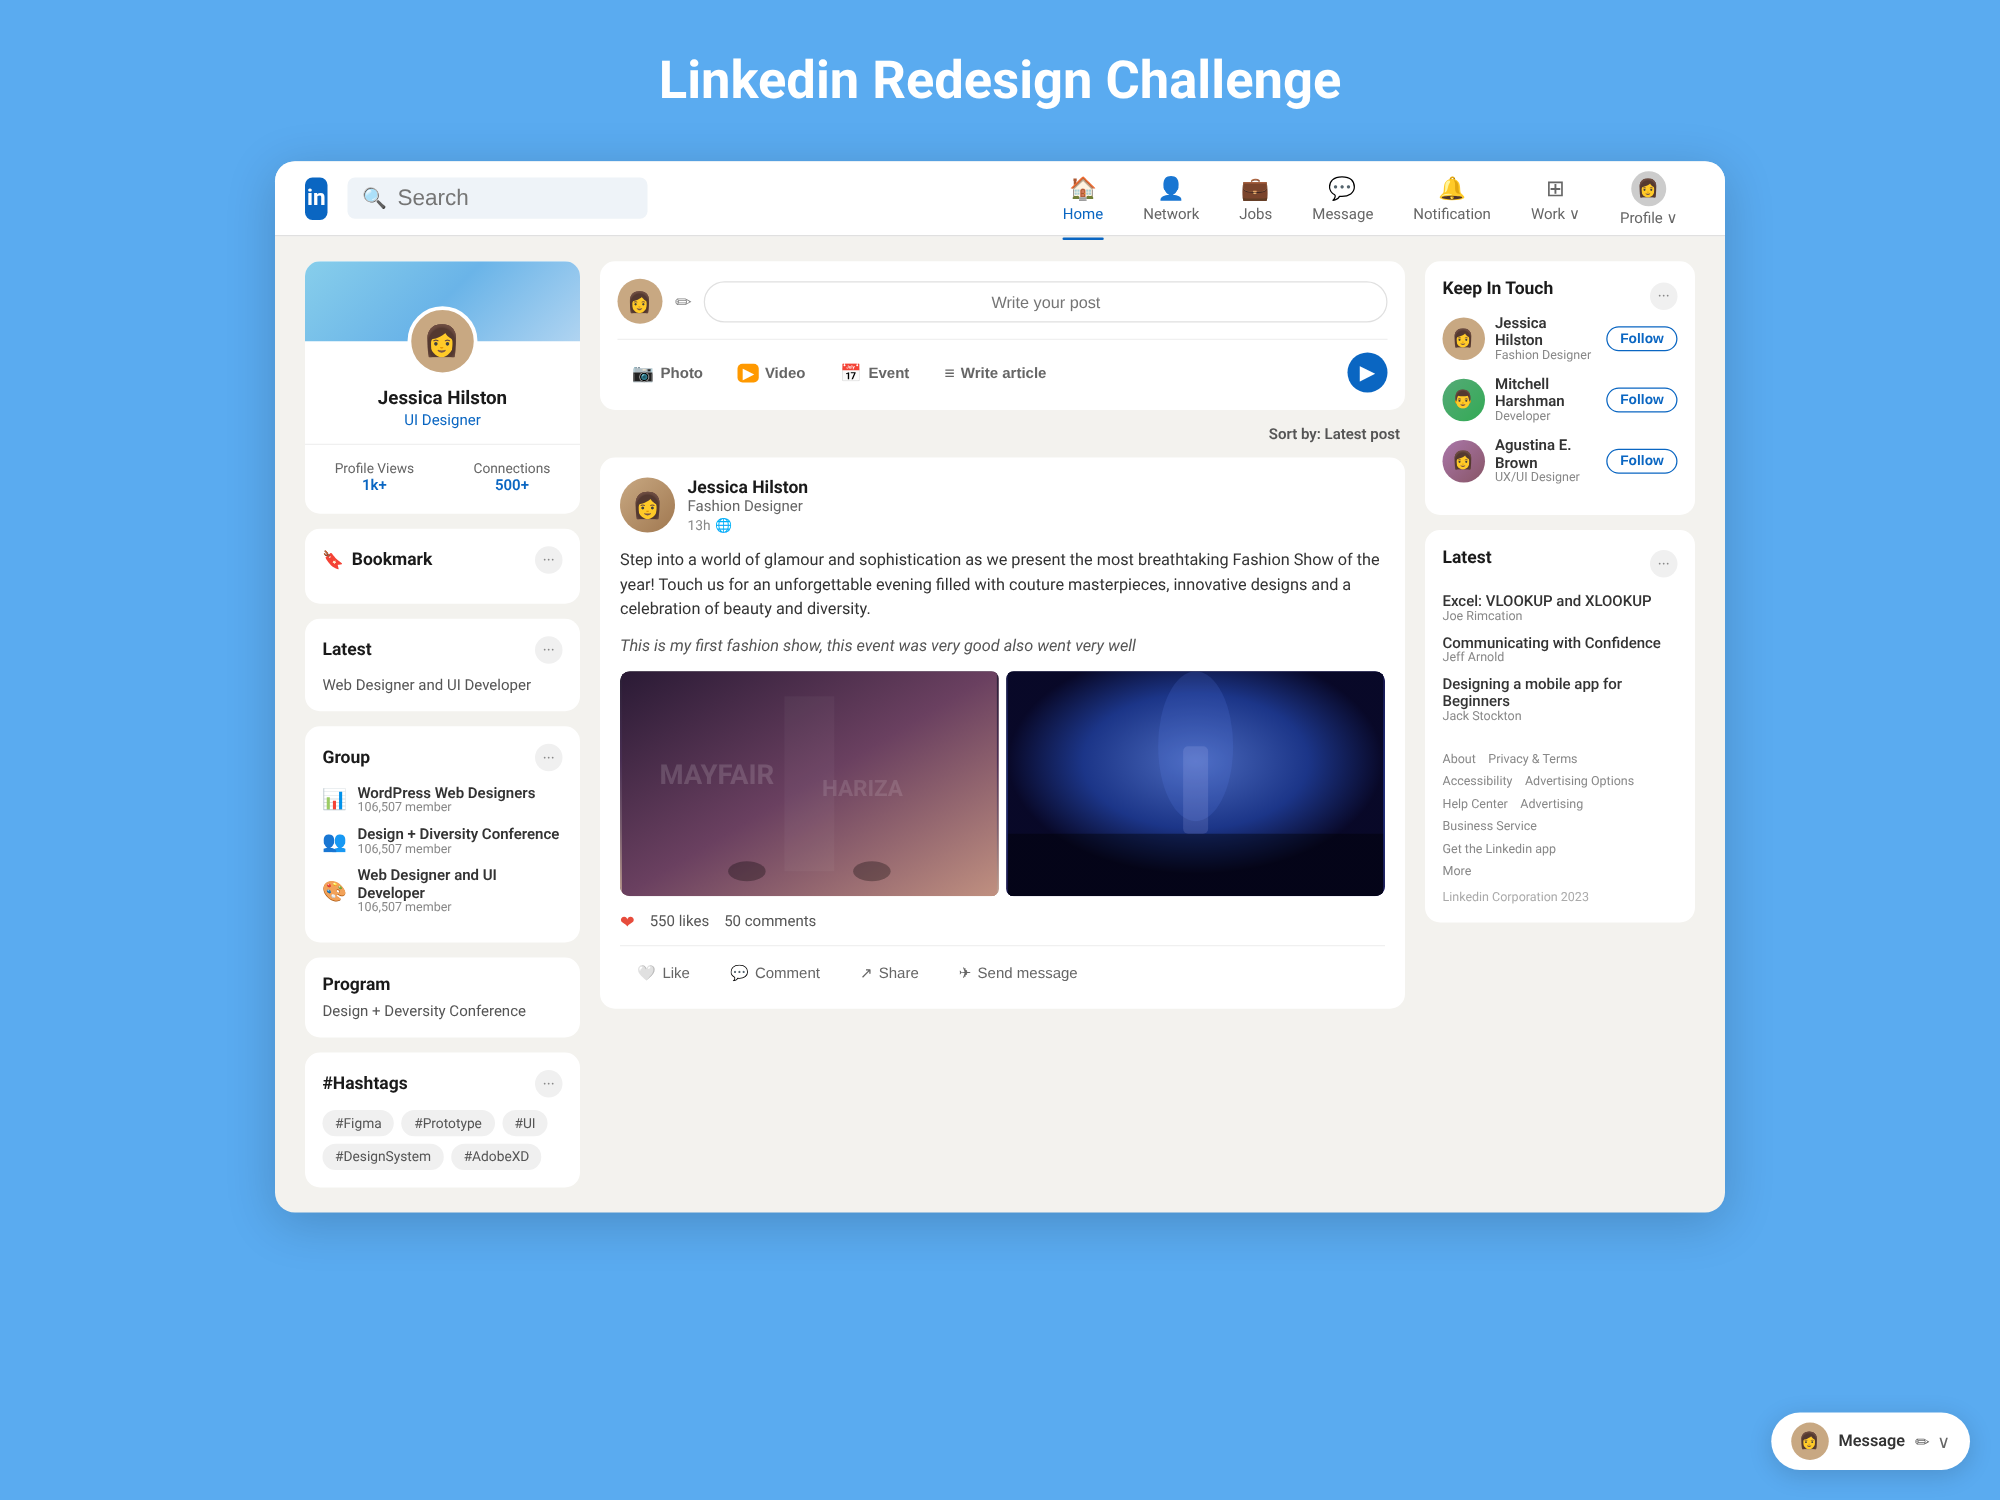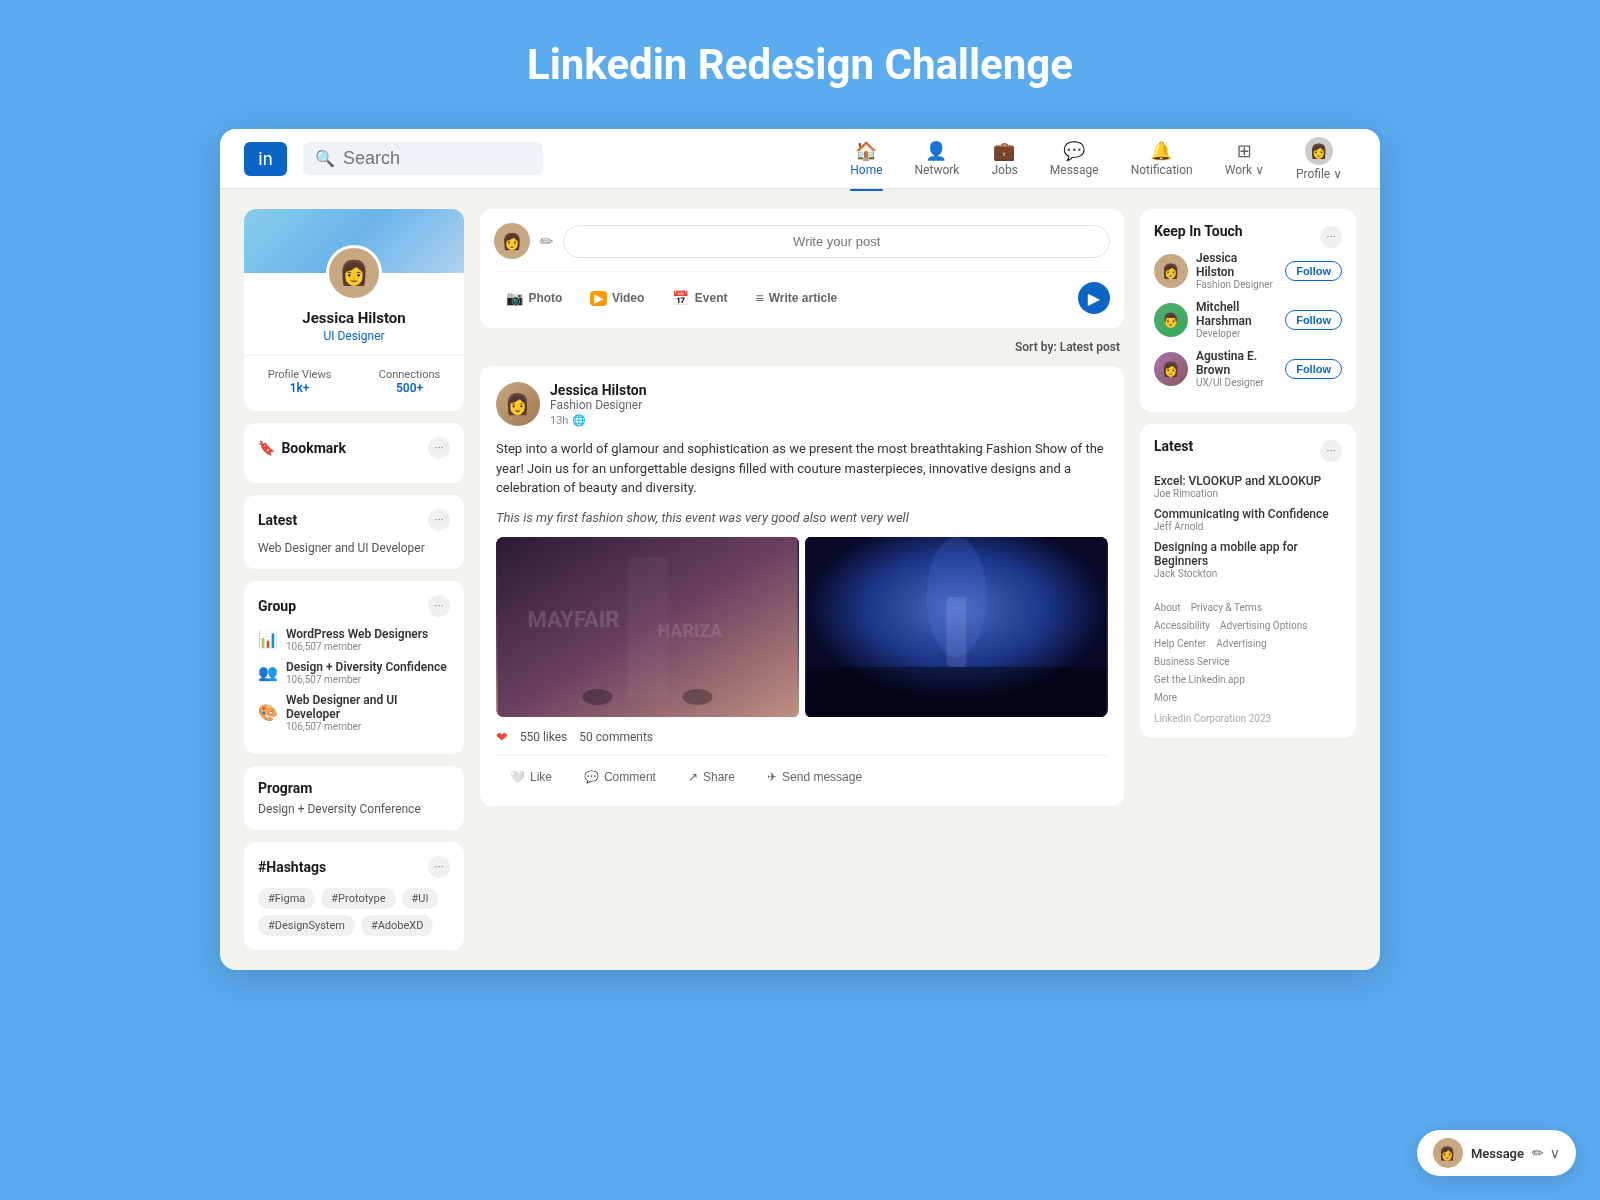--- a/index.html
+++ b/index.html
@@ -34,23 +34,23 @@
       display: flex;
       align-items: center;
       padding: 0 24px;
       height: 60px;
       border-bottom: 1px solid #e0e0e0;
       gap: 16px;
     }
     .logo-box {
       background: #0a66c2;
       color: white;
-      font-weight: 400;
+      font-weight: 700;
       font-size: 18px;
-      width: 43px;
+      width: 18px;
       height: 34px;
       display: flex;
       align-items: center;
       justify-content: center;
       border-radius: 6px;
       flex-shrink: 0;
     }
     .search-box {
       display: flex;
       align-items: center;
@@ -619,21 +619,21 @@
         <div class="group-item">
           <span class="group-icon">📊</span>
           <div class="group-info">
             <div class="group-name">WordPress Web Designers</div>
             <div class="group-members">106,507 member</div>
           </div>
         </div>
         <div class="group-item">
           <span class="group-icon">👥</span>
           <div class="group-info">
-            <div class="group-name">Design + Diversity Confidence</div>
+            <div class="group-name">Design + Diversity Conference</div>
             <div class="group-members">106,507 member</div>
           </div>
         </div>
         <div class="group-item">
           <span class="group-icon">🎨</span>
           <div class="group-info">
             <div class="group-name">Web Designer and UI Developer</div>
             <div class="group-members">106,507 member</div>
           </div>
         </div>
@@ -697,21 +697,21 @@
           <div class="post-author-avatar">👩</div>
           <div class="post-author-info">
             <div class="post-author-name">Jessica Hilston</div>
             <div class="post-author-role">Fashion Designer</div>
             <div class="post-time">
               <span>13h</span>
               <span>🌐</span>
             </div>
           </div>
         </div>
-        <div class="post-body">Step into a world of glamour and sophistication as we present the most breathtaking Fashion Show of the year! Join us for an unforgettable designs filled with couture masterpieces, innovative designs and a celebration of beauty and diversity.</div>
+        <div class="post-body">Step into a world of glamour and sophistication as we present the most breathtaking Fashion Show of the year! Touch us for an unforgettable evening filled with couture masterpieces, innovative designs and a celebration of beauty and diversity.</div>
         <div class="post-caption">This is my first fashion show, this event was very good also went very well</div>
         <div class="post-images">
           <div class="post-image post-image-1">
             <svg width="100%" height="100%" viewBox="0 0 300 180" style="position:absolute;inset:0;" xmlns="http://www.w3.org/2000/svg">
               <defs>
                 <linearGradient id="g1" x1="0" y1="0" x2="1" y2="1">
                   <stop offset="0%" stop-color="#2a1a35"></stop>
                   <stop offset="50%" stop-color="#6a4060"></stop>
                   <stop offset="100%" stop-color="#c09080"></stop>
                 </linearGradient>

